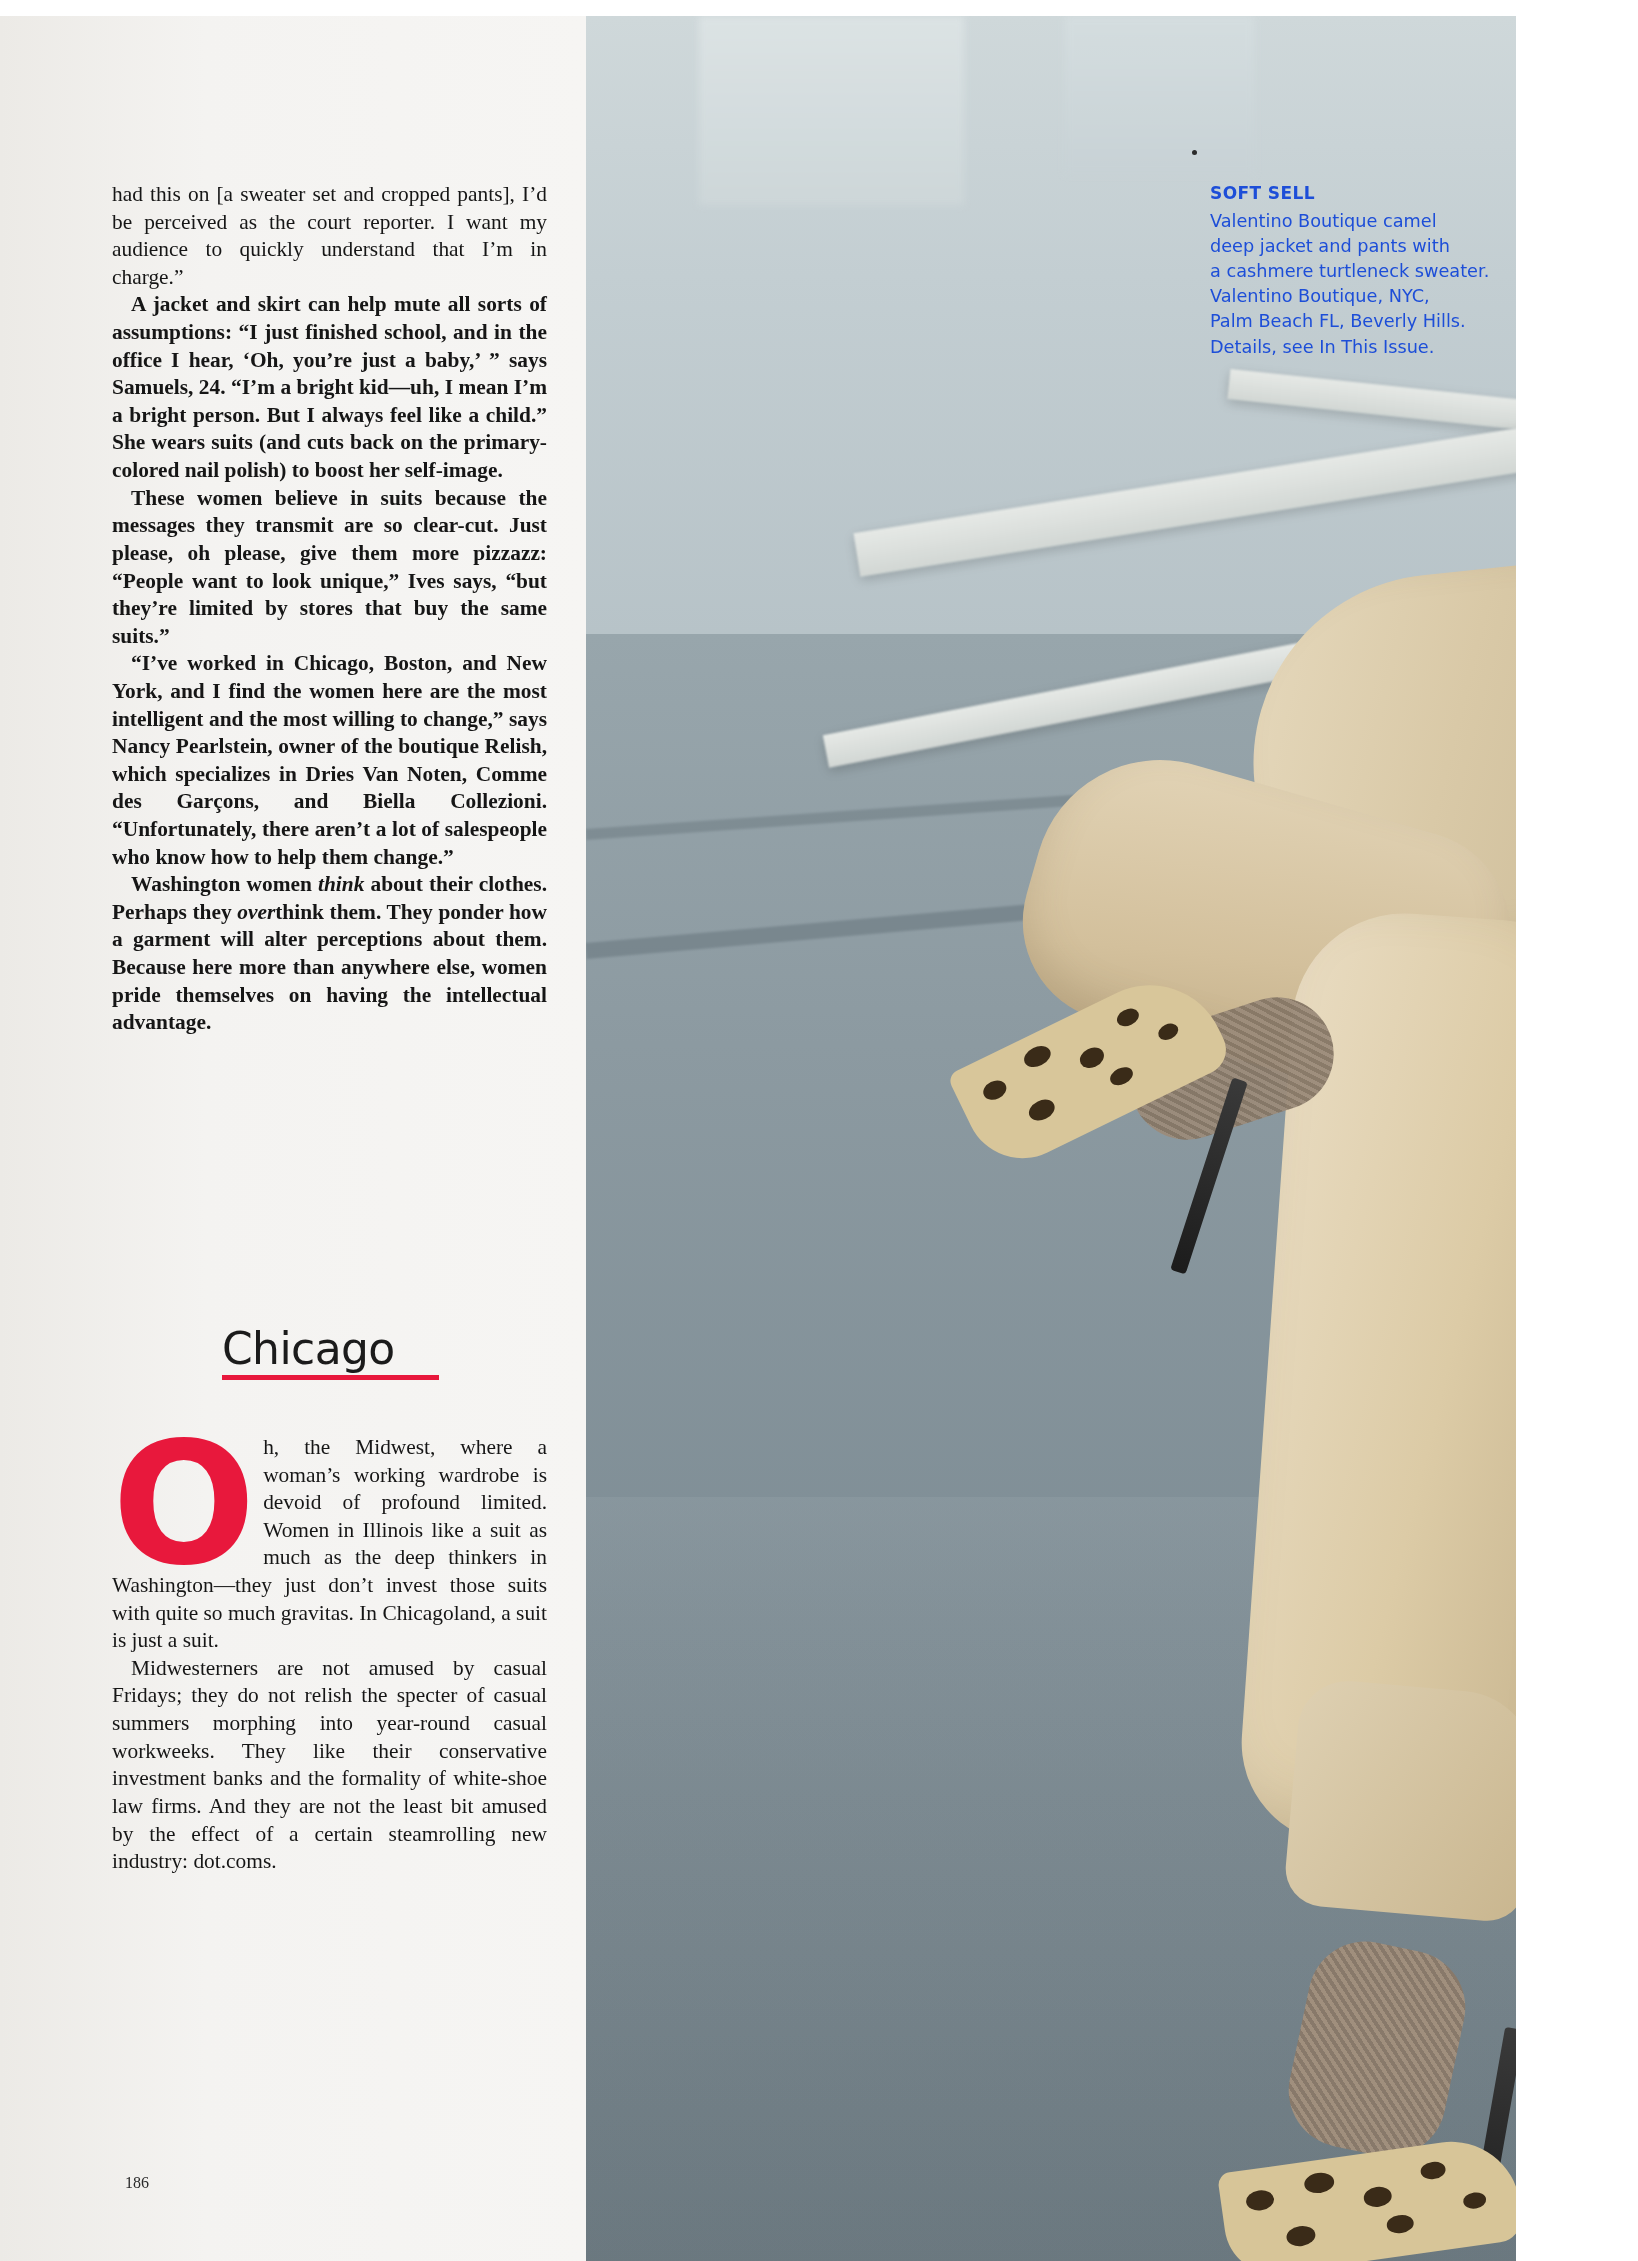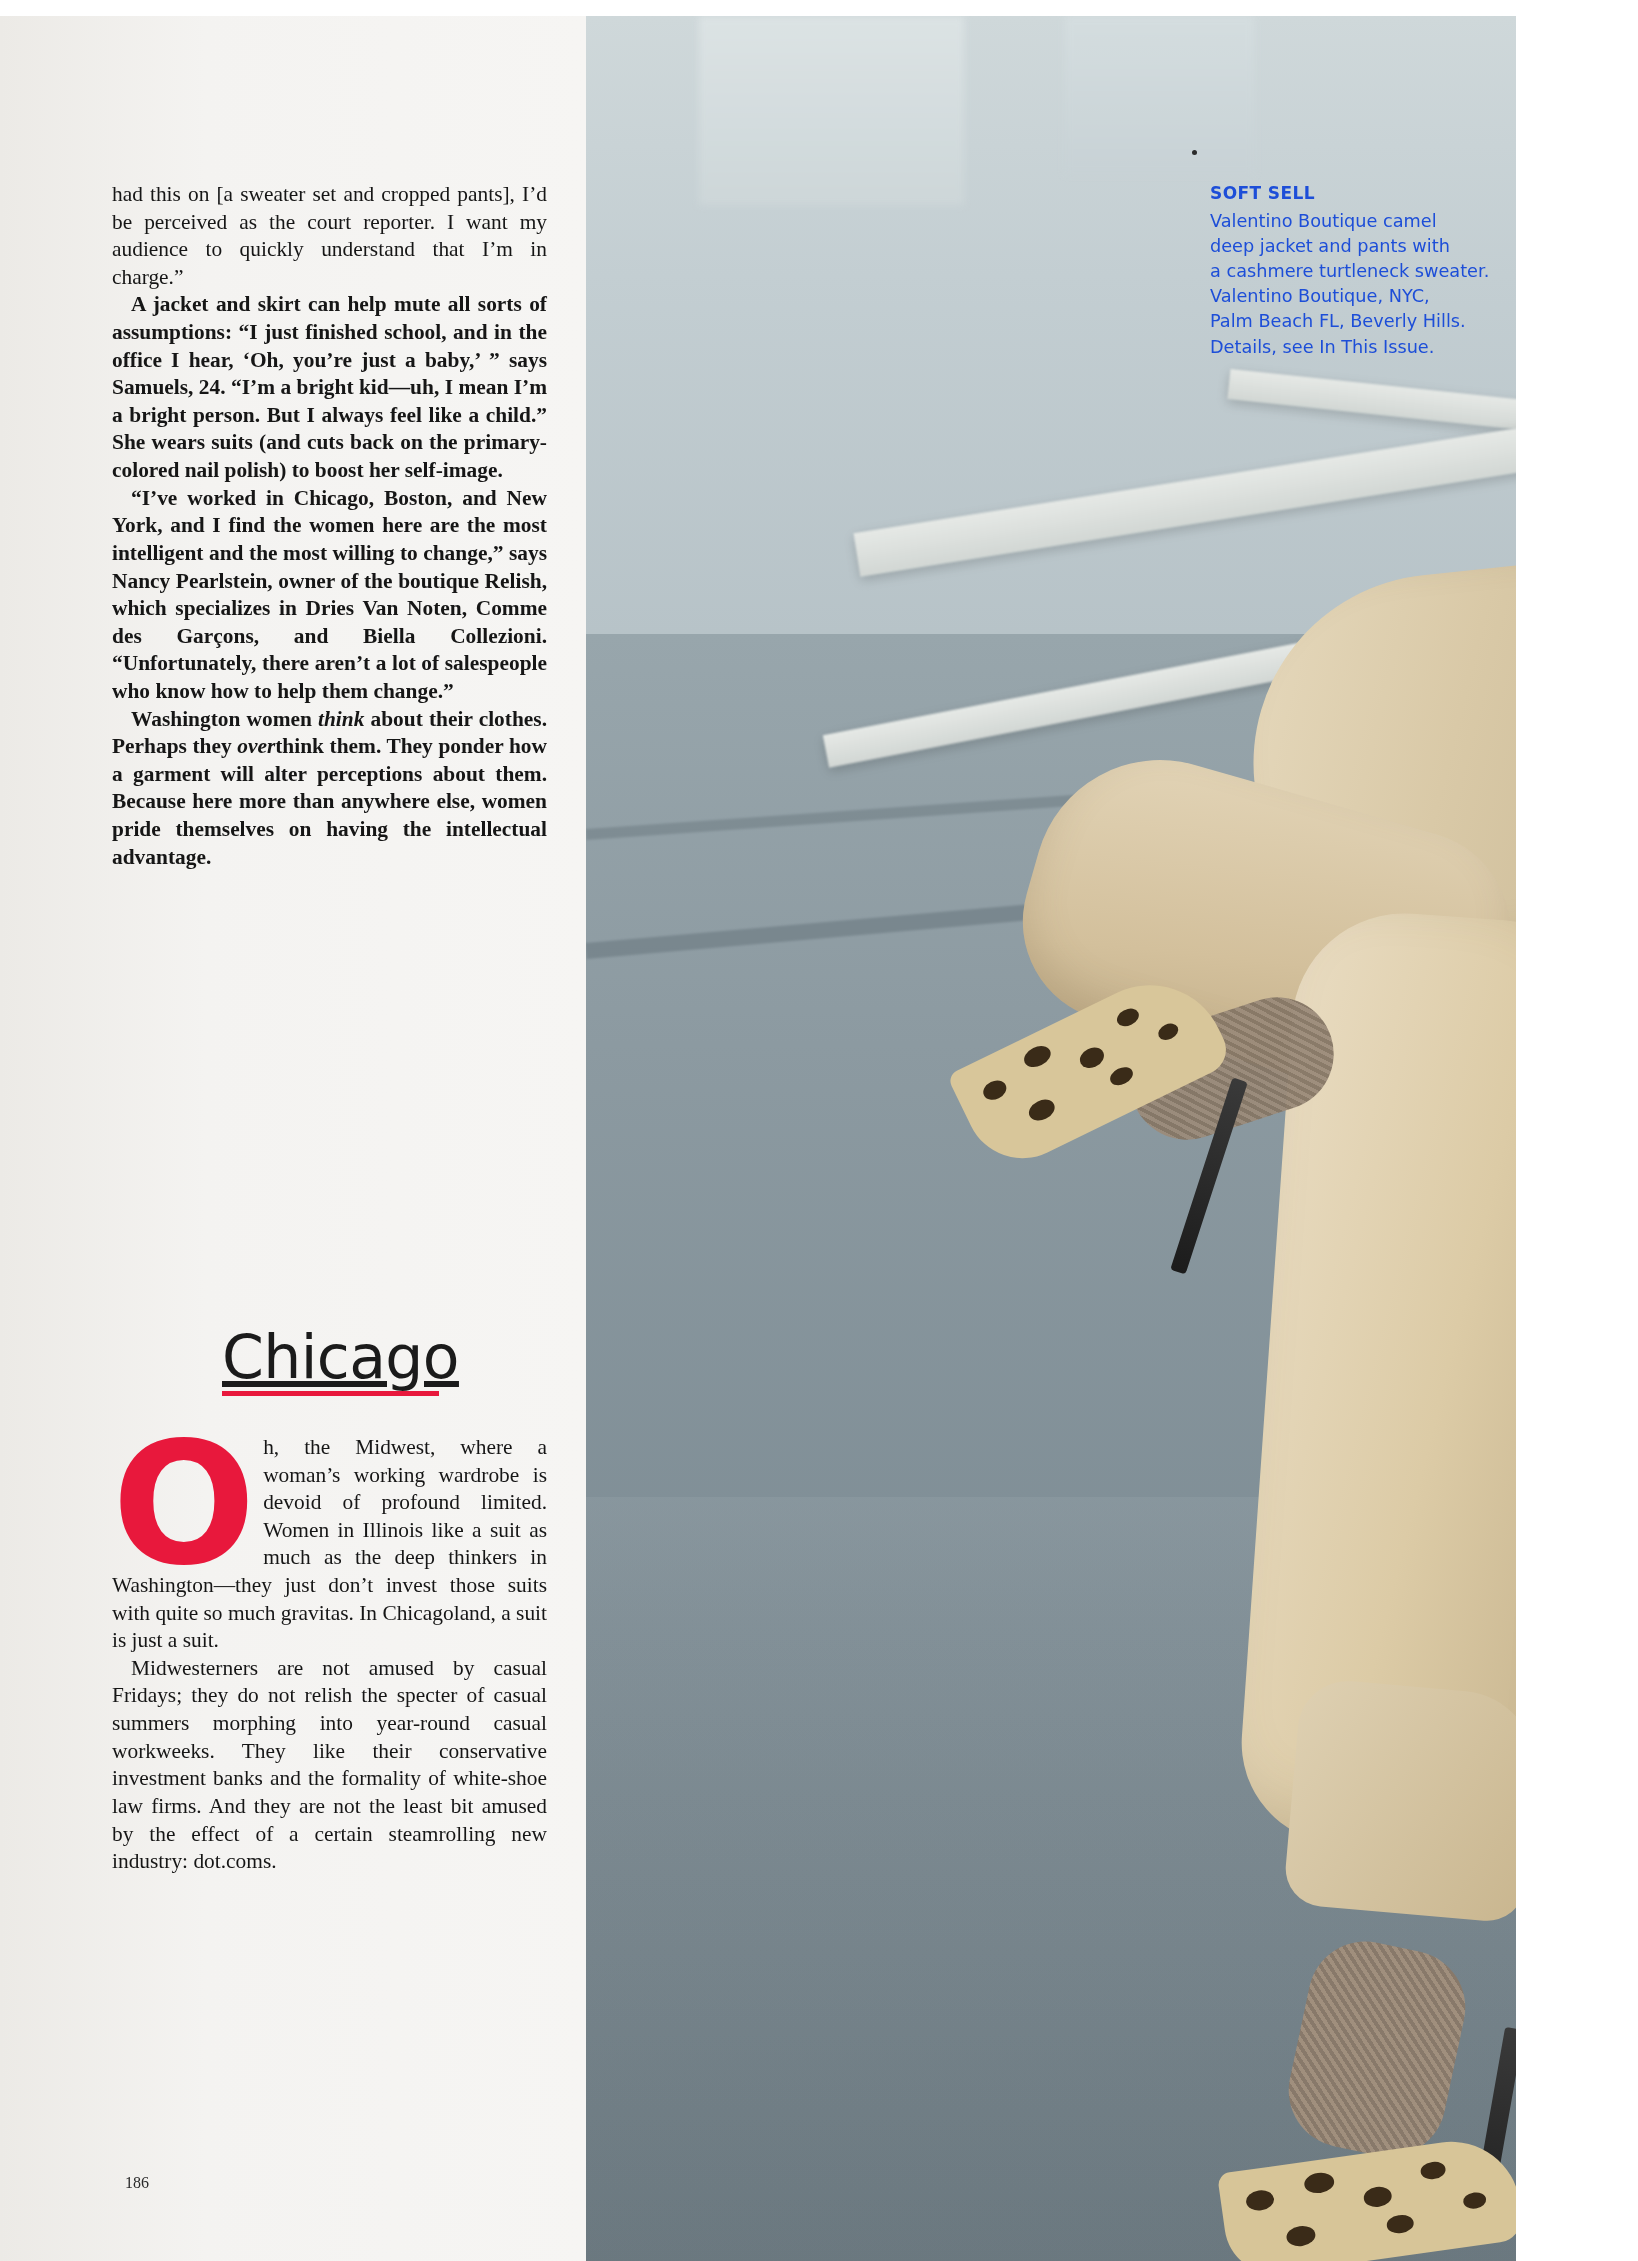--- a/index.html
+++ b/index.html
@@ -50,25 +50,24 @@
   
   .city-head {
     position: absolute;
     left: 222px;
     top: 1311px;
     width: 328px;
   }
   .city-head .city-name {
     font-family: "DejaVu Sans", sans-serif;
     font-weight: 400;
-    font-size: 60px;
+    font-size: 44px;
     letter-spacing: -0.6px;
     color: #1b1b1b;
     line-height: 1;
-    text-decoration: underline;
   }
   .city-head .rule {
     margin-top: 3.8px;
     width: 217px;
     height: 5.7px;
     background: #e8183c;
   }
 
   
   .dropcap-block {
@@ -278,20 +277,21 @@
 </head>
 <body>
 
 <div class="page">
 
   <div class="text-pane">
 
     <div class="column">
       <p>had this on [a sweater set and cropped pants], I’d be perceived as the court reporter. I want my audience to quickly understand that I’m in charge.”</p>
       <p>A jacket and skirt can help mute all sorts of assumptions: “I just finished school, and in the office I hear, ‘Oh, you’re just a baby,’ ” says Samuels, 24. “I’m a bright kid—uh, I mean I’m a bright person. But I always feel like a child.” She wears suits (and cuts back on the primary-colored nail polish) to boost her self-image.</p>
+      <p>These women believe in suits because the messages they transmit are so clear-cut. Just please, oh please, give them more pizzazz: “People want to look unique,” Ives says, “but they’re limited by stores that buy the same suits.”</p>
       <p>“I’ve worked in Chicago, Boston, and New York, and I find the women here are the most intelligent and the most willing to change,” says Nancy Pearlstein, owner of the boutique Relish, which specializes in Dries Van Noten, Comme des Garçons, and Biella Collezioni. “Unfortunately, there aren’t a lot of salespeople who know how to help them change.”</p>
       <p><span>Washington women </span><em>think</em><span> about their clothes. Perhaps they </span><em>over</em><span>think them. They ponder how a garment will alter perceptions about them. Because here more than anywhere else, women pride themselves on having the intellectual advantage.</span></p>
     </div>
 
     <div class="city-head">
       <div class="city-name">Chicago</div>
       <div class="rule"></div>
     </div>
 
     <div class="dropcap-block">

